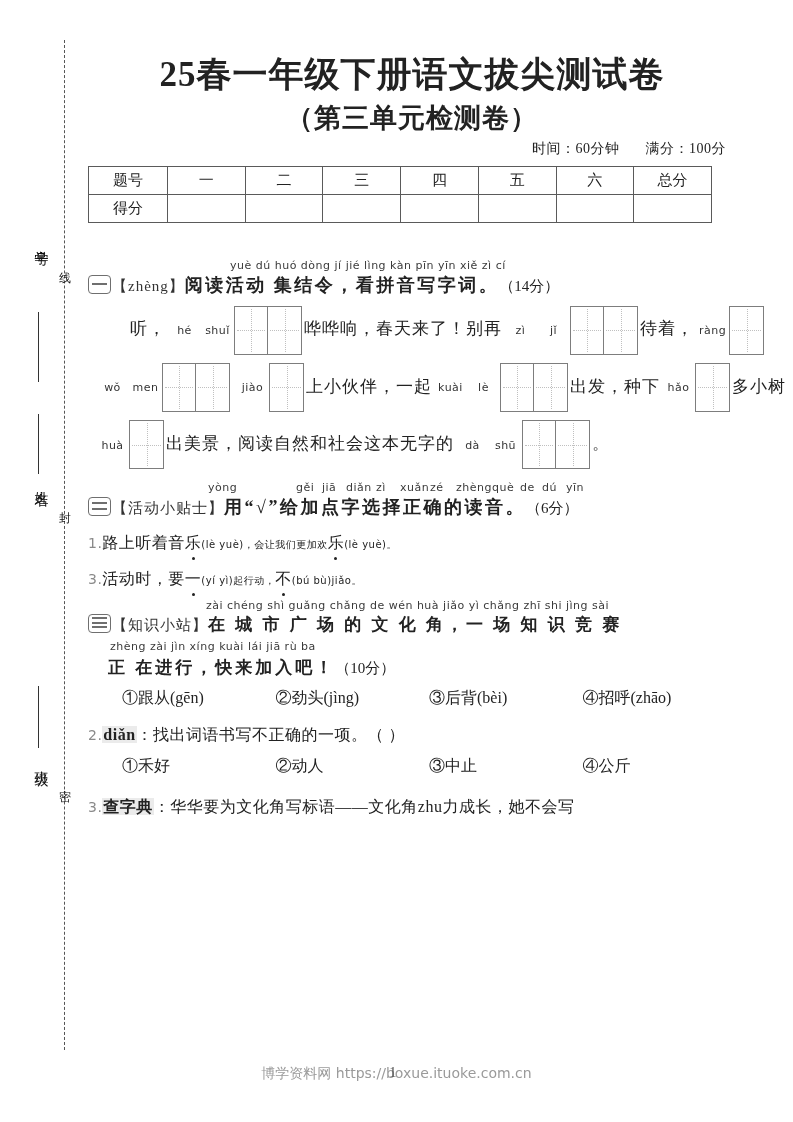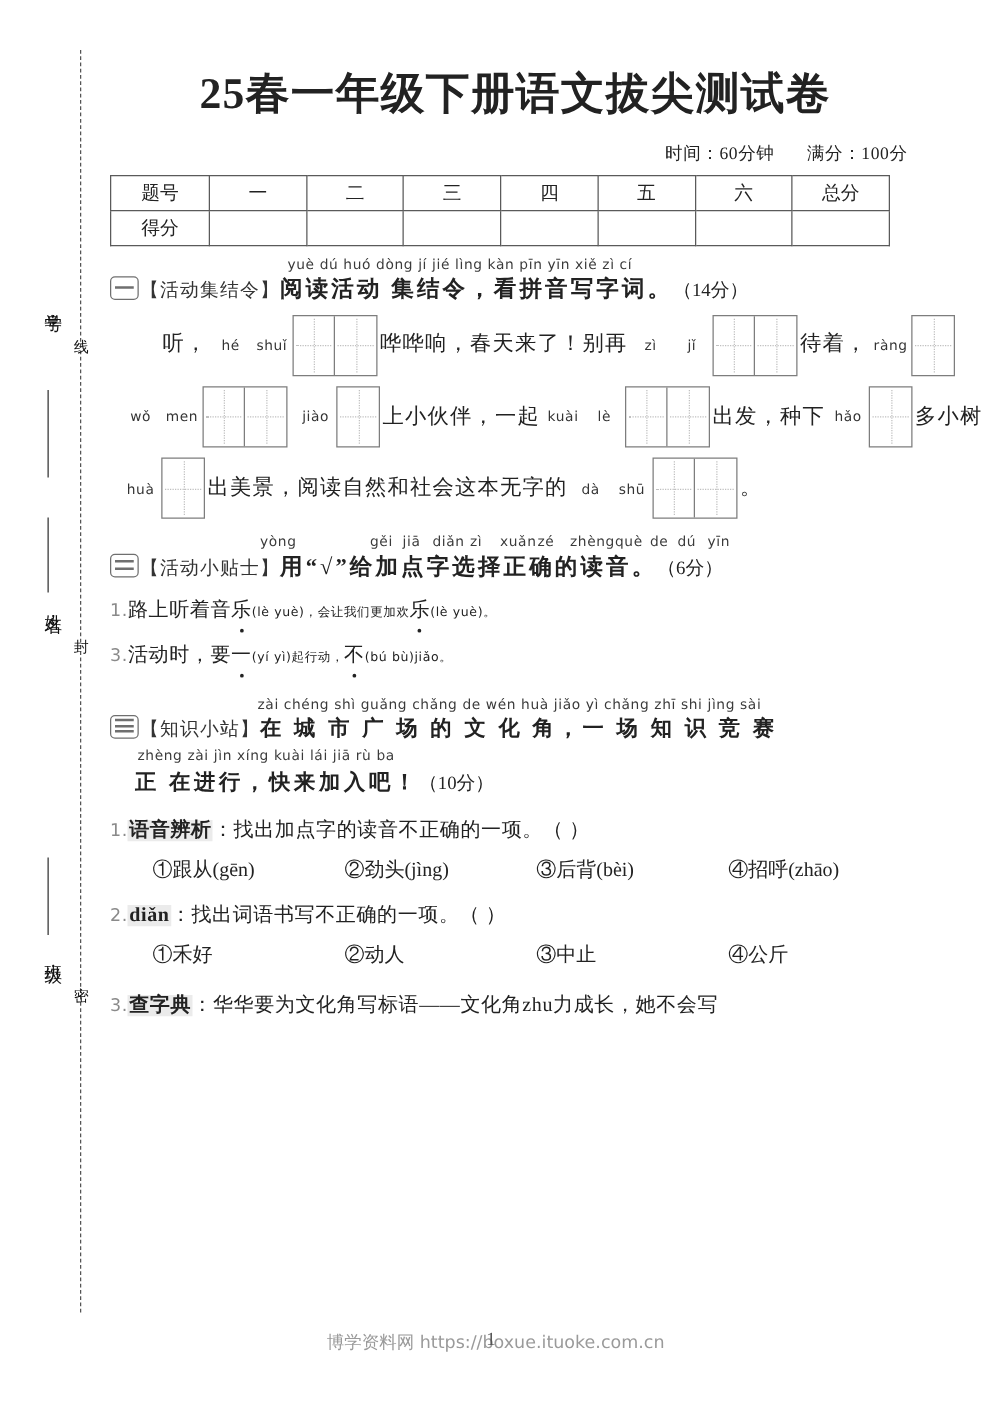--- a/index.html
+++ b/index.html
@@ -88,21 +88,21 @@
     font-size: 27px;
     font-weight: bold;
     margin-top: 6px;
     letter-spacing: 1px;
   }
 
   
   #meta-line {
     text-align: right;
     font-size: 14px;
-    margin-top: 20px;
+    margin-top: 4px;
     padding-right: 10px;
     letter-spacing: 0.5px;
   }
   #meta-line .gap { display:inline-block; width: 18px; }
 
   
   #score-table {
     margin-top: 8px;
     width: 624px;
     border-collapse: collapse;
@@ -339,20 +339,21 @@
   <div class="seal-group" style="top:720px;height:160px;">
     <span class="seal-label" style="top:0;">班级：</span>
     <span class="seal-char" style="top:20px;">密</span>
     <span class="seal-rule" style="top:-74px;height:62px;"></span>
   </div>
 </div>
 
 <div id="sheet">
 
   <div id="title-main">25春一年级下册语文拔尖测试卷</div>
+  <div id="title-sub">（第三单元检测卷）</div>
 
   <div id="meta-line">
     <span>时间：60分钟</span>
     <span class="gap"></span>
     <span>满分：100分</span>
   </div>
 
   <table id="score-table">
     <tbody>
       <tr>
@@ -371,24 +372,24 @@
         <td></td>
         <td></td>
         <td></td>
         <td></td>
         <td></td>
         <td></td>
       </tr>
     </tbody>
   </table>
 
-  <div class="section" style="margin-top:8px;">
+  <div class="section" style="margin-top:36px;">
     <div class="head-pinyin" style="padding-left:142px;">yuè dú huó dòng  jí  jié lìng  kàn pīn yīn xiě  zì  cí</div>
     <div class="sec-head">
-      <span class="sec-badge badge-1"><i></i></span><span class="sec-tag">【活动集结令】</span><span class="sec-title">阅读活动 集结令，看拼音写字词。</span><span class="sec-points">（14分）</span>
+      <span class="sec-badge badge-1"><i></i></span><span class="sec-tag">【zhèng】</span><span class="sec-title">阅读活动 集结令，看拼音写字词。</span><span class="sec-points">（14分）</span>
     </div>
 
     <div class="fill-line" style="padding-left:40px;">
       <span class="txt">听，</span><span class="box-wrap"><span class="box-pinyin"><span>hé</span><span>shuǐ</span></span><span class="tzg"><span class="cell"></span><span class="cell"></span></span></span><span class="txt">哗哗响，春天来了！别再</span><span class="box-wrap"><span class="box-pinyin"><span>zì</span><span>jǐ</span></span><span class="tzg"><span class="cell"></span><span class="cell"></span></span></span><span class="txt">待着，</span><span class="box-wrap"><span class="box-pinyin"><span>ràng</span></span><span class="tzg"><span class="cell"></span></span></span>
     </div>
 
     <div class="fill-line" style="padding-left:8px;">
       <span class="box-wrap"><span class="box-pinyin"><span>wǒ</span><span>men</span></span><span class="tzg"><span class="cell"></span><span class="cell"></span></span></span><span class="box-wrap" style="margin-left:6px;"><span class="box-pinyin"><span>jiào</span></span><span class="tzg"><span class="cell"></span></span></span><span class="txt">上小伙伴，一起</span><span class="box-wrap"><span class="box-pinyin"><span>kuài</span><span>lè</span></span><span class="tzg"><span class="cell"></span><span class="cell"></span></span></span><span class="txt">出发，种下</span><span class="box-wrap"><span class="box-pinyin"><span>hǎo</span></span><span class="tzg"><span class="cell"></span></span></span><span class="txt">多小树，</span>
     </div>
 
@@ -408,33 +409,30 @@
     <div class="q-item">
       <span class="q-num">1.</span><span>路上听着音</span><span class="dotted">乐</span><span class="pyn">(lè   yuè)，会让我们更加欢</span><span class="dotted">乐</span><span class="pyn">(lè   yuè)。</span>
     </div>
 
 
     <div class="q-item">
       <span class="q-num">3.</span><span>活动时，要</span><span class="dotted">一</span><span class="pyn">(yí   yì)起行动，</span><span class="dotted">不</span><span class="pyn">(bú   bù)jiǎo。</span>
     </div>
   </div>
 
-  <div class="section" style="margin-top:20px;">
+  <div class="section" style="margin-top:8px;">
     <div class="head-pinyin" style="padding-left:118px;">zài chéng shì guǎng chǎng  de  wén huà jiǎo   yì chǎng zhī shi jìng sài</div>
     <div class="sec-head">
       <span class="sec-badge badge-3"><i></i><i></i><i></i></span><span class="sec-tag">【知识小站】</span><span class="big-sec-title">在 城 市 广  场  的  文 化 角，一  场  知 识 竞 赛</span>
     </div>
     <div class="head-pinyin" style="padding-left:22px;margin-top:4px;">zhèng zài jìn xíng  kuài lái jiā rù ba</div>
     <div class="sec-head line2">
       <span class="big-sec-title">正 在进行，快来加入吧！</span><span class="sec-points">（10分）</span>
     </div>
 
-    <div class="q-item" style="margin-top:16px;">
-      <span class="q-num">1.</span><span class="q-label">语音辨析</span><span>：找出加点字的读音不正确的一项。（        ）</span>
-    </div>
     <div class="opt-row">
       <span class="opt">①跟从(gēn)</span>
         <span class="opt">②劲头(jìng)</span>
         <span class="opt">③后背(bèi)</span>
         <span class="opt">④招呼(zhāo)</span>
     </div>
 
     <div class="q-item" style="margin-top:14px;">
       <span class="q-num">2.</span><span class="q-label">diǎn</span><span>：找出词语书写不正确的一项。（        ）</span>
     </div>

